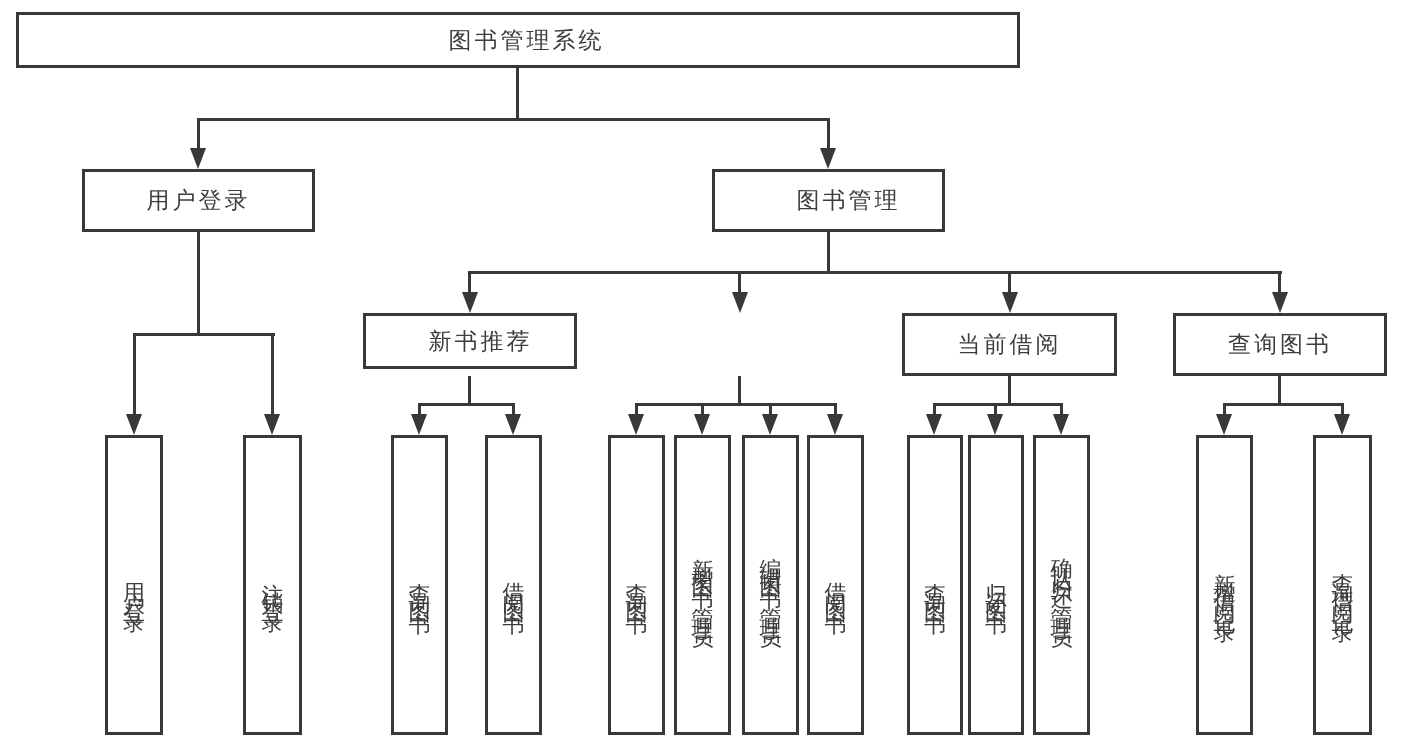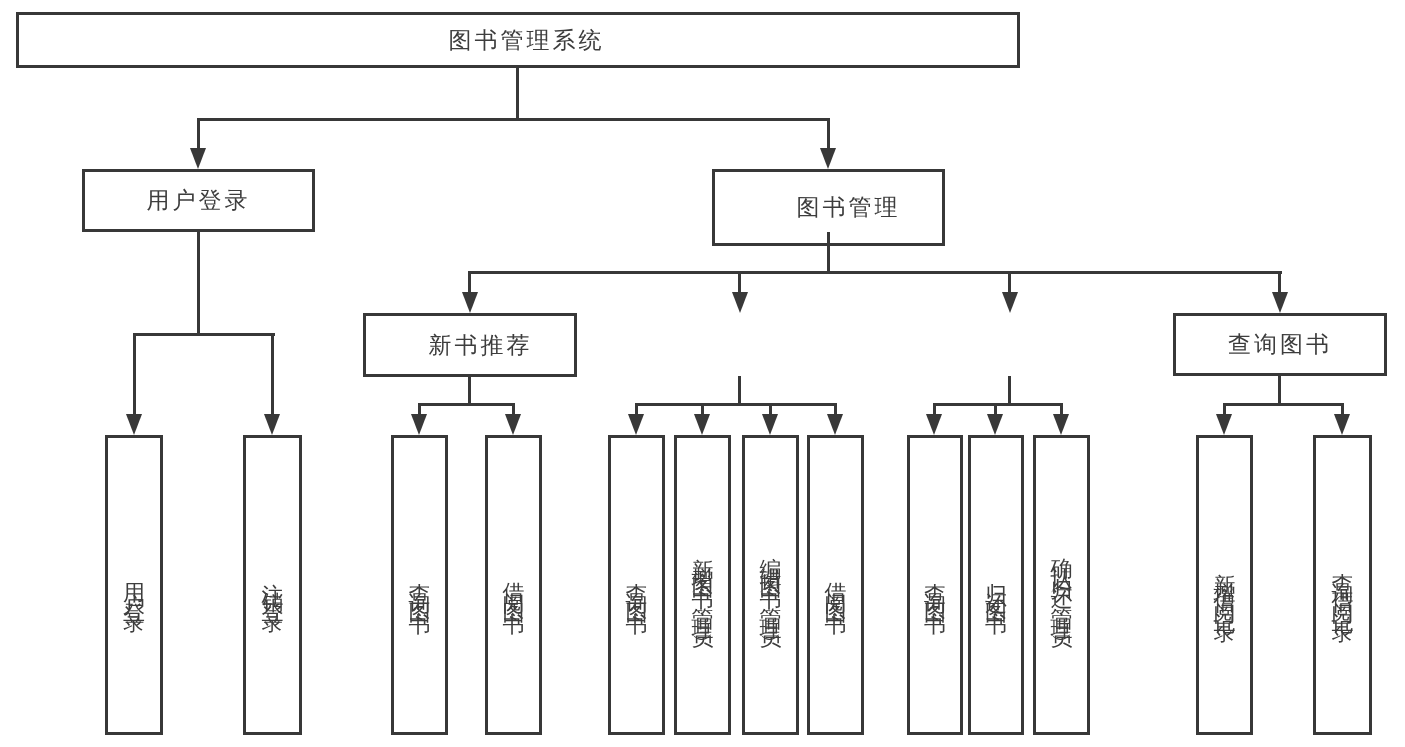--- a/index.html
+++ b/index.html
@@ -65,21 +65,21 @@
   <div class="line" style="left:516px;top:68px;width:3px;height:52px;"></div>
   <div class="line" style="left:197px;top:118px;width:633px;height:3px;"></div>
   <div class="line" style="left:197px;top:118px;width:3px;height:31px;"></div>
   <div class="line" style="left:827px;top:118px;width:3px;height:31px;"></div>
   <div class="arrow" style="left:190px;top:148px;"></div>
   <div class="arrow" style="left:820px;top:148px;"></div>
 
   <div class="box" style="left:82px;top:169px;width:233px;height:63px;">
     <span class="hlabel">用户登录</span>
   </div>
-  <div class="box" style="left:712px;top:169px;width:233px;height:77px;padding-left:40px;">
+  <div class="box" style="left:712px;top:169px;width:233px;height:63px;padding-left:40px;">
     <span class="hlabel">图书管理</span>
   </div>
 
   <div class="line" style="left:197px;top:232px;width:3px;height:104px;"></div>
   <div class="line" style="left:133px;top:333px;width:142px;height:3px;"></div>
   <div class="line" style="left:133px;top:333px;width:3px;height:82px;"></div>
   <div class="line" style="left:271px;top:333px;width:3px;height:82px;"></div>
   <div class="arrow" style="left:126px;top:414px;"></div>
   <div class="arrow" style="left:264px;top:414px;"></div>
 
@@ -87,22 +87,25 @@
   <div class="line" style="left:469px;top:271px;width:813px;height:3px;"></div>
   <div class="line" style="left:468px;top:271px;width:3px;height:22px;"></div>
   <div class="line" style="left:738px;top:271px;width:3px;height:22px;"></div>
   <div class="line" style="left:1008px;top:271px;width:3px;height:22px;"></div>
   <div class="line" style="left:1278px;top:271px;width:3px;height:22px;"></div>
   <div class="arrow" style="left:462px;top:292px;"></div>
   <div class="arrow" style="left:732px;top:292px;"></div>
   <div class="arrow" style="left:1002px;top:292px;"></div>
   <div class="arrow" style="left:1272px;top:292px;"></div>
 
-  <div class="box" style="left:363px;top:313px;width:214px;height:64px;padding-left:21px;">
+  <div class="box" style="left:363px;top:313px;width:214px;height:56px;padding-left:21px;">
     <span class="hlabel">新书推荐</span>
+  </div>
+  <div class="box" style="left:902px;top:313px;width:215px;height:63px;">
+    <span class="hlabel">当前借阅</span>
   </div>
   <div class="box" style="left:1173px;top:313px;width:214px;height:63px;">
     <span class="hlabel">查询图书</span>
   </div>
 
   <div class="line" style="left:468px;top:376px;width:3px;height:30px;"></div>
   <div class="line" style="left:418px;top:403px;width:97px;height:3px;"></div>
   <div class="line" style="left:418px;top:403px;width:3px;height:12px;"></div>
   <div class="line" style="left:512px;top:403px;width:3px;height:12px;"></div>
   <div class="arrow" style="left:411px;top:414px;"></div>

